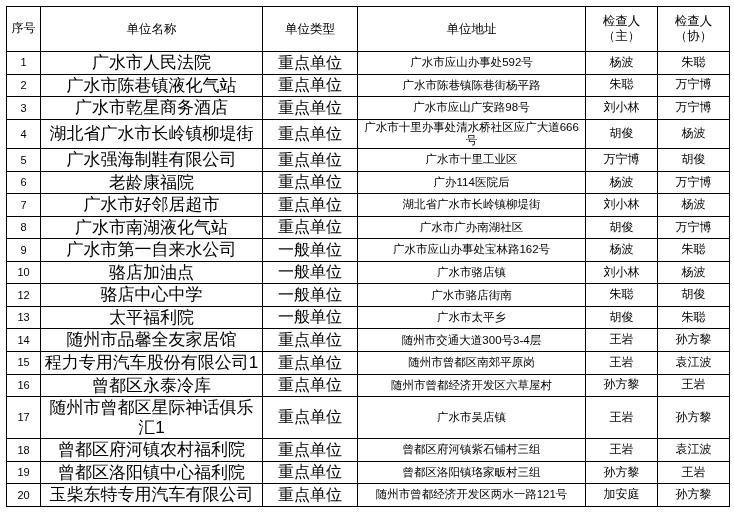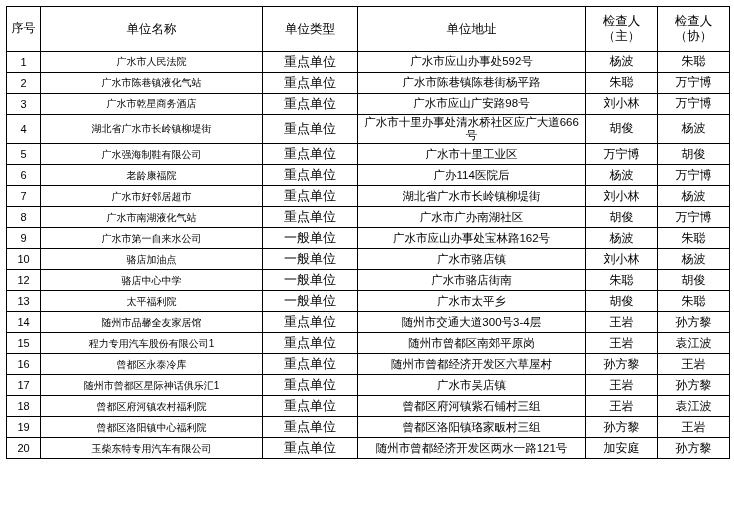--- a/index.html
+++ b/index.html
@@ -43,24 +43,24 @@
   thead td.hdr-seq {
     font-size: 12px;
   }
   tbody td {
     height: 18px;
   }
   tbody td.seq {
     font-size: 11px;
   }
   tbody td.name {
-    font-size: 10px;
+    font-size: 17px;
   }
   tbody td.type {
-    font-size: 13px;
+    font-size: 16px;
   }
   tbody td.addr {
     font-size: 11.5px;
     margin-top: 48px;
   }
   tbody td.insp {
     font-size: 12px;
   }
   .col-seq   { width: 34px; }
   .col-name  { width: 222px; }

